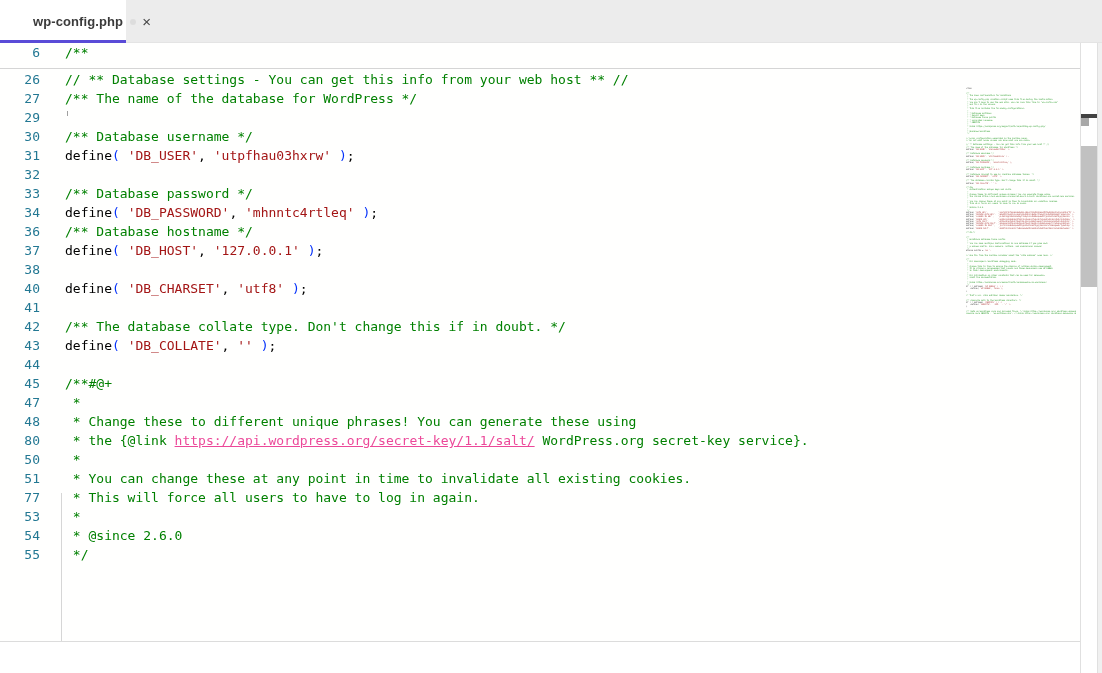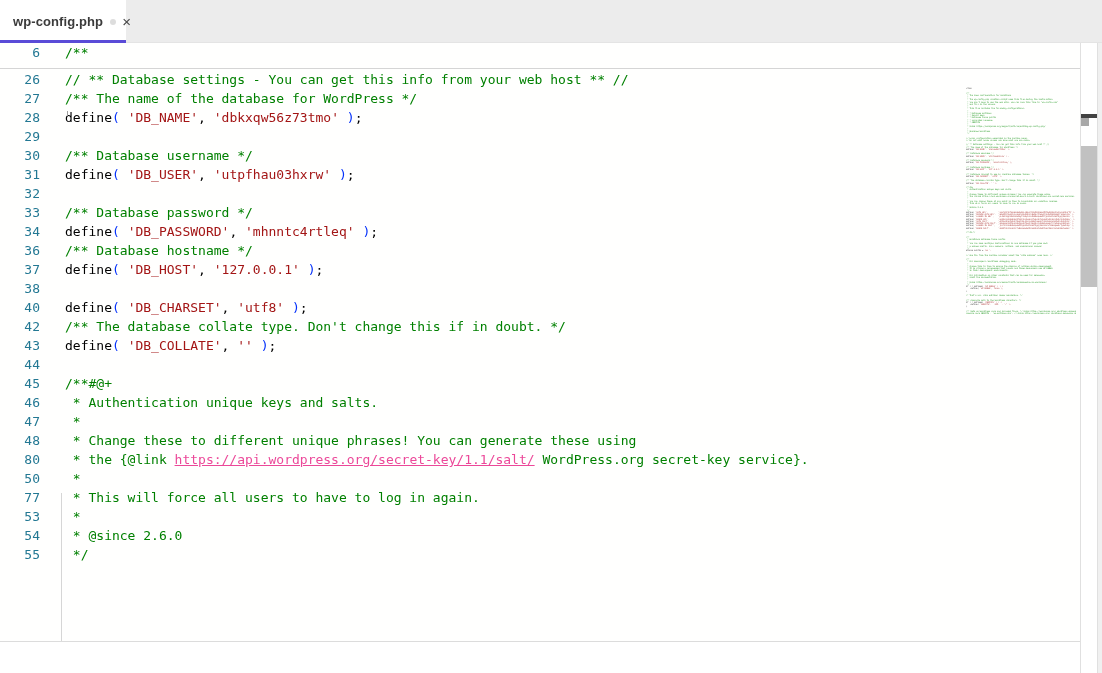--- a/index.html
+++ b/index.html
@@ -8,21 +8,21 @@
     position:relative; width:1102px; height:673px; overflow:hidden;
     background:#ffffff; font-family:"Liberation Sans", sans-serif;
   }
   
   .tabbar {
     position:absolute; left:0; top:0; width:1102px; height:43px;
     background:#ececec; border-bottom:1px solid #e4e4e4;
   }
   .tab {
     position:absolute; left:0; top:0; width:126px; height:43px;
-    background:#ffffff; display:flex; align-items:center; cursor:pointer;
+    background:#ffffff; display:flex; align-items:center; cursor:pointer;padding-left:20px;
   }
   .tab::after {
     content:""; position:absolute; left:0; bottom:0; width:100%; height:3px;
     background:#5a4bd7;
   }
   .tab-label {
     margin-left:13px; font-size:13px; font-weight:700; color:#3b3b3b;
     letter-spacing:0.1px; white-space:nowrap;
   }
   .mod-dot {
@@ -101,40 +101,40 @@
       <span class="mod-dot"></span>
       <span class="tab-close">×</span>
     </div>
   </div>
 
   <div class="editor">
     <div class="sticky" id="sticky"><div class="row"><div class="ln">6</div><div class="code"><span class="k-c">/**</span></div></div></div>
     <div class="lines" id="lines">
         <div class="row"><div class="ln">26</div><div class="code"><span class="k-c">// ** Database settings - You can get this info from your web host ** //</span></div></div>
         <div class="row"><div class="ln">27</div><div class="code"><span class="k-c">/** The name of the database for WordPress */</span></div></div>
-        <div class="row"><div class="ln">28</div><div class="code"><span class="k-p">define</span><span class="k-b">(</span><span class="k-p"> </span><span class="k-s">'DB_NAME'</span><span class="k-p">, </span><span class="k-s">'dbkxqw56z73tmo'</span><span class="k-p"> </span><span class="k-b">)</span><span class="k-p">;</span></div></div>
         <div class="row"><div class="ln">29</div><div class="code"></div></div>
         <div class="row"><div class="ln">30</div><div class="code"><span class="k-c">/** Database username */</span></div></div>
         <div class="row"><div class="ln">31</div><div class="code"><span class="k-p">define</span><span class="k-b">(</span><span class="k-p"> </span><span class="k-s">'DB_USER'</span><span class="k-p">, </span><span class="k-s">'utpfhau03hxrw'</span><span class="k-p"> </span><span class="k-b">)</span><span class="k-p">;</span></div></div>
         <div class="row"><div class="ln">32</div><div class="code"></div></div>
         <div class="row"><div class="ln">33</div><div class="code"><span class="k-c">/** Database password */</span></div></div>
         <div class="row"><div class="ln">34</div><div class="code"><span class="k-p">define</span><span class="k-b">(</span><span class="k-p"> </span><span class="k-s">'DB_PASSWORD'</span><span class="k-p">, </span><span class="k-s">'mhnntc4rtleq'</span><span class="k-p"> </span><span class="k-b">)</span><span class="k-p">;</span></div></div>
         <div class="row"><div class="ln">36</div><div class="code"><span class="k-c">/** Database hostname */</span></div></div>
         <div class="row"><div class="ln">37</div><div class="code"><span class="k-p">define</span><span class="k-b">(</span><span class="k-p"> </span><span class="k-s">'DB_HOST'</span><span class="k-p">, </span><span class="k-s">'127.0.0.1'</span><span class="k-p"> </span><span class="k-b">)</span><span class="k-p">;</span></div></div>
         <div class="row"><div class="ln">38</div><div class="code"></div></div>
         <div class="row"><div class="ln">40</div><div class="code"><span class="k-p">define</span><span class="k-b">(</span><span class="k-p"> </span><span class="k-s">'DB_CHARSET'</span><span class="k-p">, </span><span class="k-s">'utf8'</span><span class="k-p"> </span><span class="k-b">)</span><span class="k-p">;</span></div></div>
+        <div class="row"><div class="ln">41</div><div class="code"></div></div>
         <div class="row"><div class="ln">42</div><div class="code"><span class="k-c">/** The database collate type. Don't change this if in doubt. */</span></div></div>
         <div class="row"><div class="ln">43</div><div class="code"><span class="k-p">define</span><span class="k-b">(</span><span class="k-p"> </span><span class="k-s">'DB_COLLATE'</span><span class="k-p">, </span><span class="k-s">''</span><span class="k-p"> </span><span class="k-b">)</span><span class="k-p">;</span></div></div>
         <div class="row"><div class="ln">44</div><div class="code"></div></div>
         <div class="row"><div class="ln">45</div><div class="code"><span class="k-c">/**#@+</span></div></div>
-        <div class="row"><div class="ln">46</div><div class="code"><span class="k-c"> * Authentication unique keys and salts.</span></div></div>
         <div class="row"><div class="ln">47</div><div class="code"><span class="k-c"> *</span></div></div>
         <div class="row"><div class="ln">48</div><div class="code"><span class="k-c"> * Change these to different unique phrases! You can generate these using</span></div></div>
         <div class="row"><div class="ln">80</div><div class="code"><span class="k-c"> * the {@link </span><span class="k-u">https://api.wordpress.org/secret-key/1.1/salt/</span><span class="k-c"> WordPress.org secret-key service}.</span></div></div>
         <div class="row"><div class="ln">50</div><div class="code"><span class="k-c"> *</span></div></div>
+        <div class="row"><div class="ln">51</div><div class="code"><span class="k-c"> * You can change these at any point in time to invalidate all existing cookies.</span></div></div>
         <div class="row"><div class="ln">77</div><div class="code"><span class="k-c"> * This will force all users to have to log in again.</span></div></div>
         <div class="row"><div class="ln">53</div><div class="code"><span class="k-c"> *</span></div></div>
         <div class="row"><div class="ln">54</div><div class="code"><span class="k-c"> * @since 2.6.0</span></div></div>
         <div class="row"><div class="ln">55</div><div class="code"><span class="k-c"> */</span></div></div>
       </div>
     <div class="indent-guide"></div>
     <div class="caret-tick"></div>
     <div class="minimap" id="minimap"><div class="mm-line mm-p">&lt;?php</div><div class="mm-line mm-p"> </div><div class="mm-line mm-c">/**</div><div class="mm-line mm-c"> * The base configuration for WordPress</div><div class="mm-line mm-c"> *</div><div class="mm-line mm-c"> * The wp-config.php creation script uses this file during the installation.</div><div class="mm-line mm-c"> * You don't have to use the web site, you can copy this file to "wp-config.php"</div><div class="mm-line mm-c"> * and fill in the values.</div><div class="mm-line mm-c"> *</div><div class="mm-line mm-c"> * This file contains the following configurations:</div><div class="mm-line mm-c"> *</div><div class="mm-line mm-c"> * * Database settings</div><div class="mm-line mm-c"> * * Secret keys</div><div class="mm-line mm-c"> * * Database table prefix</div><div class="mm-line mm-c"> * * Localized language</div><div class="mm-line mm-c"> * * ABSPATH</div><div class="mm-line mm-c"> *</div><div class="mm-line mm-u"> * @link https://wordpress.org/support/article/editing-wp-config-php/</div><div class="mm-line mm-c"> *</div><div class="mm-line mm-c"> * @package WordPress</div><div class="mm-line mm-c"> */</div><div class="mm-line mm-p"> </div><div class="mm-line mm-c">// Local configuration generated by the hosting panel.</div><div class="mm-line mm-c">// Do not edit below unless you know what you are doing.</div><div class="mm-line mm-p"> </div><div class="mm-line mm-c">// ** Database settings - You can get this info from your web host ** //</div><div class="mm-line mm-c">/** The name of the database for WordPress */</div><div class="mm-line"><span class="mm-p">define( </span><span class="mm-s">'DB_NAME', 'dbkxqw56z73tmo' );</span></div><div class="mm-line mm-p"> </div><div class="mm-line mm-c">/** Database username */</div><div class="mm-line"><span class="mm-p">define( </span><span class="mm-s">'DB_USER', 'utpfhau03hxrw' );</span></div><div class="mm-line mm-p"> </div><div class="mm-line mm-c">/** Database password */</div><div class="mm-line"><span class="mm-p">define( </span><span class="mm-s">'DB_PASSWORD', 'mhnntc4rtleq' );</span></div><div class="mm-line mm-p"> </div><div class="mm-line mm-c">/** Database hostname */</div><div class="mm-line"><span class="mm-p">define( </span><span class="mm-s">'DB_HOST', '127.0.0.1' );</span></div><div class="mm-line mm-p"> </div><div class="mm-line mm-c">/** Database charset to use in creating database tables. */</div><div class="mm-line"><span class="mm-p">define( </span><span class="mm-s">'DB_CHARSET', 'utf8' );</span></div><div class="mm-line mm-p"> </div><div class="mm-line mm-c">/** The database collate type. Don't change this if in doubt. */</div><div class="mm-line"><span class="mm-p">define( </span><span class="mm-s">'DB_COLLATE', '' );</span></div><div class="mm-line mm-p"> </div><div class="mm-line mm-c">/**#@+</div><div class="mm-line mm-c"> * Authentication unique keys and salts.</div><div class="mm-line mm-c"> *</div><div class="mm-line mm-c"> * Change these to different unique phrases! You can generate these using</div><div class="mm-line mm-u"> * the {@link https://api.wordpress.org/secret-key/1.1/salt/ WordPress.org secret-key service}.</div><div class="mm-line mm-c"> *</div><div class="mm-line mm-c"> * You can change these at any point in time to invalidate all existing cookies.</div><div class="mm-line mm-c"> * This will force all users to have to log in again.</div><div class="mm-line mm-c"> *</div><div class="mm-line mm-c"> * @since 2.6.0</div><div class="mm-line mm-c"> */</div><div class="mm-line"><span class="mm-p">define( </span><span class="mm-s">'AUTH_KEY',         'xGq7VZr2pTkd4mHsW9yBnLcE6uJfA1oRiD8eKvMtP3wShNbUzYgXaQl0C5drT2' );</span></div><div class="mm-line"><span class="mm-p">define( </span><span class="mm-s">'SECURE_AUTH_KEY',  'mBv5RtY8wQzXcLp0oKjH2gFdSa7nEuI4yTrW6qPl9xZvMbN3hGkJf1sDeCx8a' );</span></div><div class="mm-line"><span class="mm-p">define( </span><span class="mm-s">'LOGGED_IN_KEY',    'pL2kJh8gFdSa5nEuI0yTrW3qXc6vZbN9mQw4eRt7yUi1oPa2sDf5gHj8kLz0x' );</span></div><div class="mm-line"><span class="mm-p">define( </span><span class="mm-s">'NONCE_KEY',        'wQz3xCv6bNm9aSd2fGh5jKl8qWe1rTy4uIo7pAs0dFg3hJk6lZx9cVb2nMq5w', );</span></div><div class="mm-line"><span class="mm-p">define( </span><span class="mm-s">'AUTH_SALT',        'eRt6yUi9oPa2sDf5gHj8kLz1xCv4bNm7qWe0rTy3uIo6pAs9dFg2hJk5lZx8c' );</span></div><div class="mm-line"><span class="mm-p">define( </span><span class="mm-s">'SECURE_AUTH_SALT', 'vBn4mQw7eRt0yUi3oPa6sDf9gHj2kLz5xCv8bNm1qWe4rTy7uIo0pAs3dFg6h' );</span></div><div class="mm-line"><span class="mm-p">define( </span><span class="mm-s">'LOGGED_IN_SALT',   'jKl7zXc0vBn3mQw6eRt9yUi2oPa5sDf8gHj1kLz4xCv7bNm0qWe3rTy6uIo9p' );</span></div><div class="mm-line"><span class="mm-p">define( </span><span class="mm-s">'NONCE_SALT',       'aSd8fGh1jKl4zXc7vBn0mQw3eRt6yUi9oPa2sDf5gHj8kLz1xCv4bNm7qWe0r' );</span></div><div class="mm-line mm-p"> </div><div class="mm-line mm-c">/**#@-*/</div><div class="mm-line mm-p"> </div><div class="mm-line mm-c">/**</div><div class="mm-line mm-c"> * WordPress database table prefix.</div><div class="mm-line mm-c"> *</div><div class="mm-line mm-c"> * You can have multiple installations in one database if you give each</div><div class="mm-line mm-c"> * a unique prefix. Only numbers, letters, and underscores please!</div><div class="mm-line mm-c"> */</div><div class="mm-line"><span class="mm-p">$table_prefix = </span><span class="mm-s">'wp_';</span></div><div class="mm-line mm-p"> </div><div class="mm-line mm-c">// One tip from the hosting provider about the "site address" goes here. //</div><div class="mm-line mm-p"> </div><div class="mm-line mm-c">/**</div><div class="mm-line mm-c"> * For developers: WordPress debugging mode.</div><div class="mm-line mm-c"> *</div><div class="mm-line mm-c"> * Change this to true to enable the display of notices during development.</div><div class="mm-line mm-c"> * It is strongly recommended that plugin and theme developers use WP_DEBUG</div><div class="mm-line mm-c"> * in their development environments.</div><div class="mm-line mm-c"> *</div><div class="mm-line mm-c"> * For information on other constants that can be used for debugging,</div><div class="mm-line mm-c"> * visit the documentation.</div><div class="mm-line mm-c"> *</div><div class="mm-line mm-u"> * @link https://wordpress.org/support/article/debugging-in-wordpress/</div><div class="mm-line mm-c"> */</div><div class="mm-line"><span class="mm-p">if ( ! defined( </span><span class="mm-s">'WP_DEBUG' ) ) {</span></div><div class="mm-line"><span class="mm-p">    define( </span><span class="mm-s">'WP_DEBUG', false );</span></div><div class="mm-line mm-p">}</div><div class="mm-line mm-p"> </div><div class="mm-line mm-c">/* That's all, stop editing! Happy publishing. */</div><div class="mm-line mm-p"> </div><div class="mm-line mm-c">/** Absolute path to the WordPress directory. */</div><div class="mm-line"><span class="mm-p">if ( ! defined( </span><span class="mm-s">'ABSPATH' ) ) {</span></div><div class="mm-line"><span class="mm-p">    define( </span><span class="mm-s">'ABSPATH', __DIR__ . '/' );</span></div><div class="mm-line mm-p">}</div><div class="mm-line mm-p"> </div><div class="mm-line mm-u">/** Sets up WordPress vars and included files. */ @link https://wordpress.org/ WordPress debugging default</div><div class="mm-line mm-u">require_once ABSPATH . 'wp-settings.php'; // @link https://wordpress.org/ WordPress debugging default</div></div>
   </div>
 

